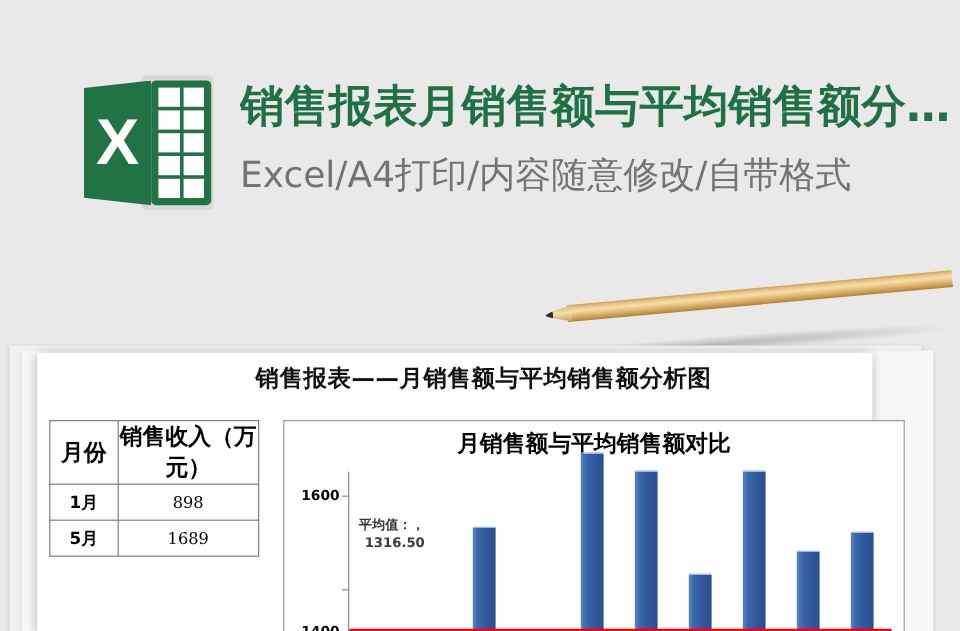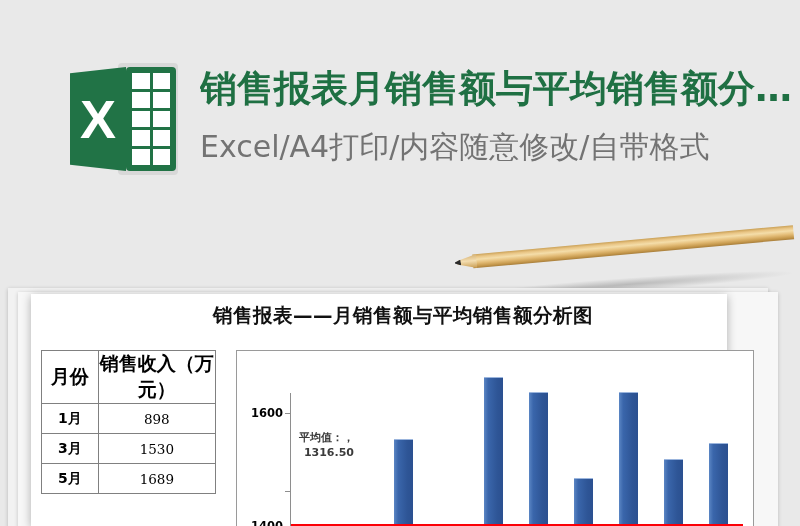--- a/index.html
+++ b/index.html
@@ -136,31 +136,28 @@
           <th>月份</th>
           <th>销售收入（万元）</th>
         </tr>
       </thead>
       <tbody>
         <tr>
           <td class="m">1月</td>
           <td class="v">898</td>
         </tr>
         <tr>
-          <td class="m">3月</td>
-          <td class="v">1530</td>
-        </tr>
-        <tr>
           <td class="m">5月</td>
           <td class="v">1689</td>
         </tr>
       </tbody>
     </table>
 
     <div class="chart">
+      <div class="chart-title">月销售额与平均销售额对比</div>
       <div class="axis-line"></div>
       <div id="yaxis">
           <div class="ytick" style="left: 48px; top: 140.077px;"></div>
           <div class="ylab" style="left: 2px; top: 133.077px; margin-top: 35px;">1400</div>
           <div class="ytick" style="left: 48px; top: 61.6154px;"></div>
           <div class="ylab" style="left: 2px; top: 54.6154px;">1600</div>
         </div>
       <div class="plot" id="plot">
           <div class="bar" style="left: 103px; height: 207.923px; background: linear-gradient(to right, rgb(91, 134, 196) 0%, rgb(58, 102, 171) 22%, rgb(46, 85, 150) 70%, rgb(43, 80, 144) 100%);"></div>
           <div class="bar" style="left: 193px; height: 270.3px; background: linear-gradient(to right, rgb(91, 134, 196) 0%, rgb(58, 102, 171) 22%, rgb(46, 85, 150) 70%, rgb(43, 80, 144) 100%);"></div>

